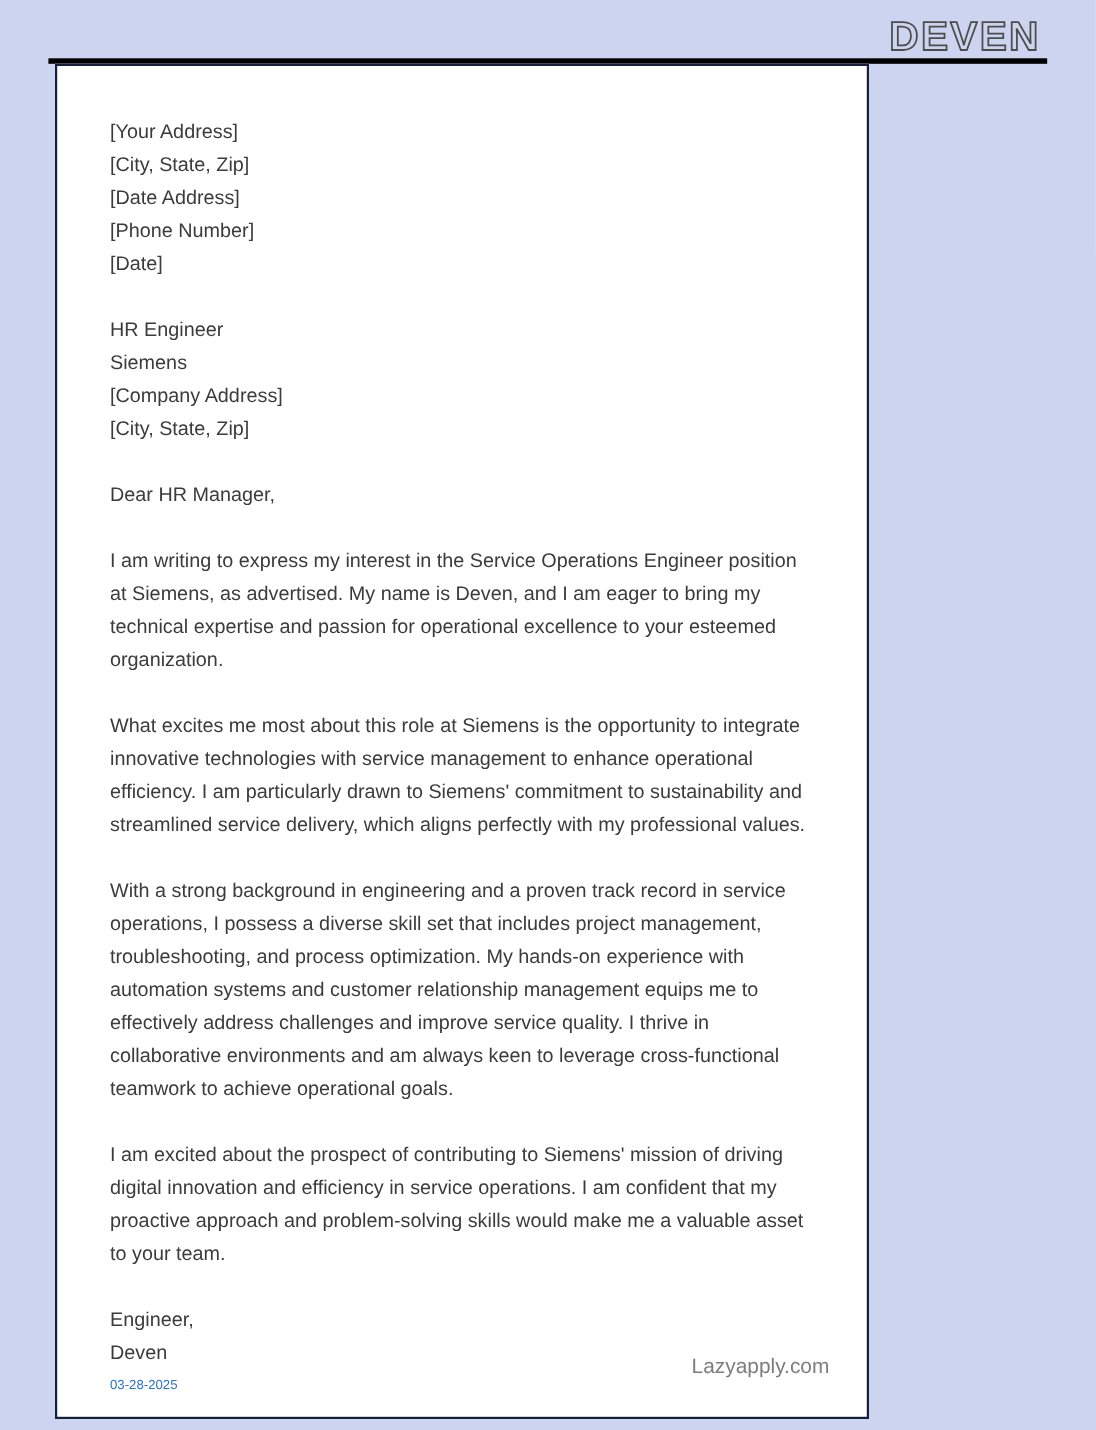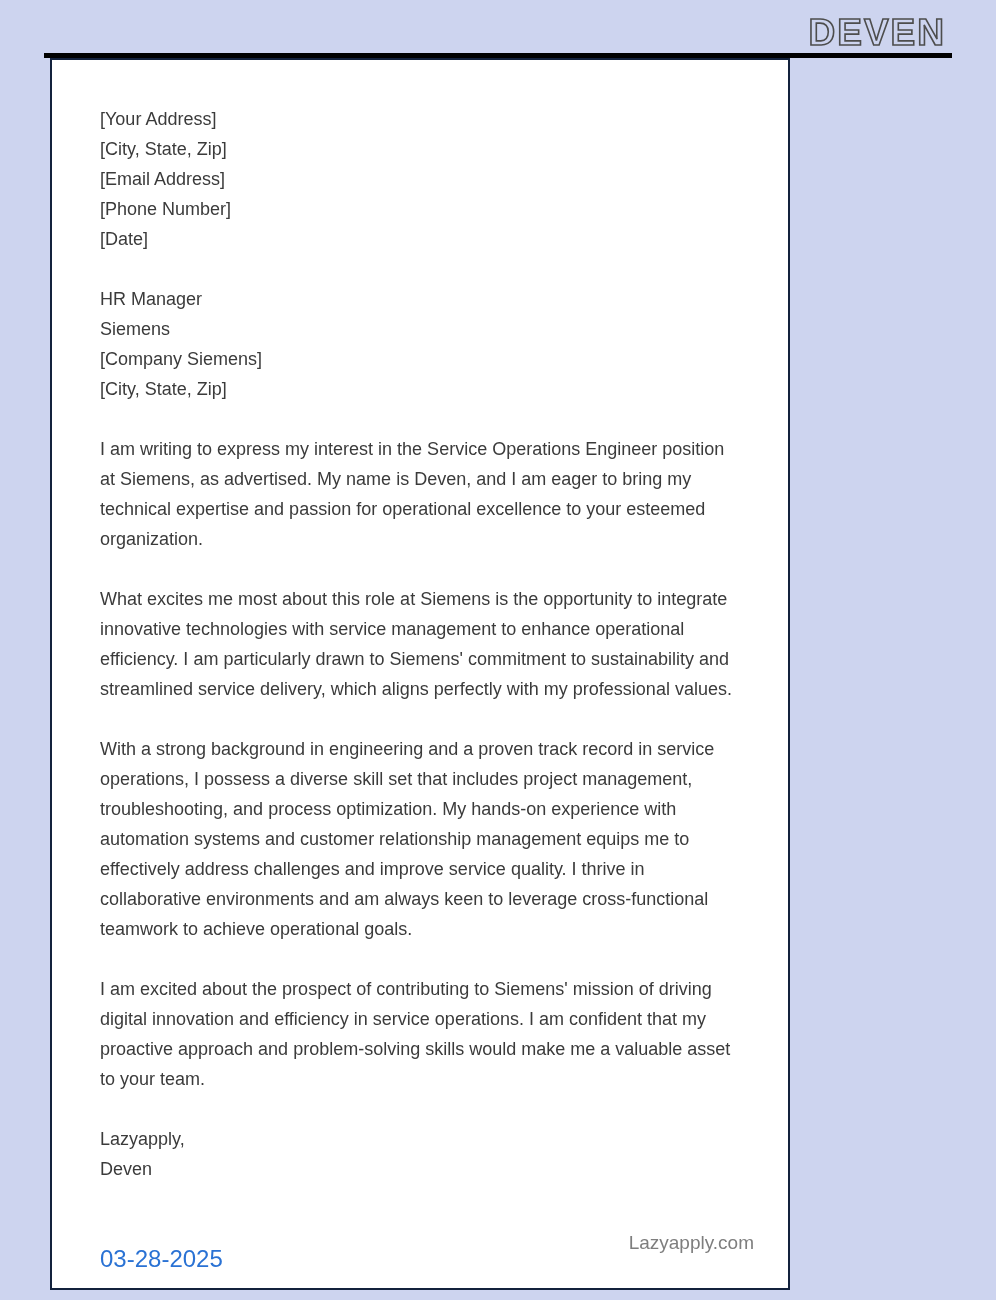--- a/index.html
+++ b/index.html
@@ -48,21 +48,21 @@
   }
   .block { margin-bottom: 30px; }
   .salutation { margin-bottom: 30px; }
   .page p { margin-bottom: 30px; }
   .closing { margin-bottom: 0; }
   .date-text {
     position: absolute;
     left: 48px;
     bottom: 14px;
     color: #2a72d4;
-    font-size: 24px;
+    font-size: 12px;
     text-align: center;
   }
   .watermark {
     position: absolute;
     right: 34px;
     bottom: 30px;
     color: #7e7e7e;
     font-size: 19px;
   }
 </style>
@@ -72,40 +72,41 @@
 <div class="canvas">
 
   <div class="brand">DEVEN</div>
   <div class="top-rule"></div>
 
   <div class="page">
 
     <div class="block">
       <div>[Your Address]</div>
       <div>[City, State, Zip]</div>
-      <div>[Email Address]</div>
+      <div>[Date Address]</div>
       <div>[Phone Number]</div>
       <div>[Date]</div>
     </div>
 
     <div class="block">
-      <div>HR Manager</div>
+      <div>HR Engineer</div>
       <div>Siemens</div>
-      <div>[Company Siemens]</div>
+      <div>[Company Address]</div>
       <div>[City, State, Zip]</div>
     </div>
 
+    <p class="salutation">Dear HR Manager,</p>
 
     <p>I am writing to express my interest in the Service Operations Engineer position at Siemens, as advertised. My name is Deven, and I am eager to bring my technical expertise and passion for operational excellence to your esteemed organization.</p>
     <p>What excites me most about this role at Siemens is the opportunity to integrate innovative technologies with service management to enhance operational efficiency. I am particularly drawn to Siemens' commitment to sustainability and streamlined service delivery, which aligns perfectly with my professional values.</p>
     <p>With a strong background in engineering and a proven track record in service operations, I possess a diverse skill set that includes project management, troubleshooting, and process optimization. My hands-on experience with automation systems and customer relationship management equips me to effectively address challenges and improve service quality. I thrive in collaborative environments and am always keen to leverage cross-functional teamwork to achieve operational goals.</p>
     <p>I am excited about the prospect of contributing to Siemens' mission of driving digital innovation and efficiency in service operations. I am confident that my proactive approach and problem-solving skills would make me a valuable asset to your team.</p>
 
     <div class="closing">
-      <div>Lazyapply,</div>
+      <div>Engineer,</div>
       <div>Deven</div>
     </div>
 
     <div class="date-text">03-28-2025</div>
     <div class="watermark">Lazyapply.com</div>
 
   </div>
 </div>
 
 </body></html>

